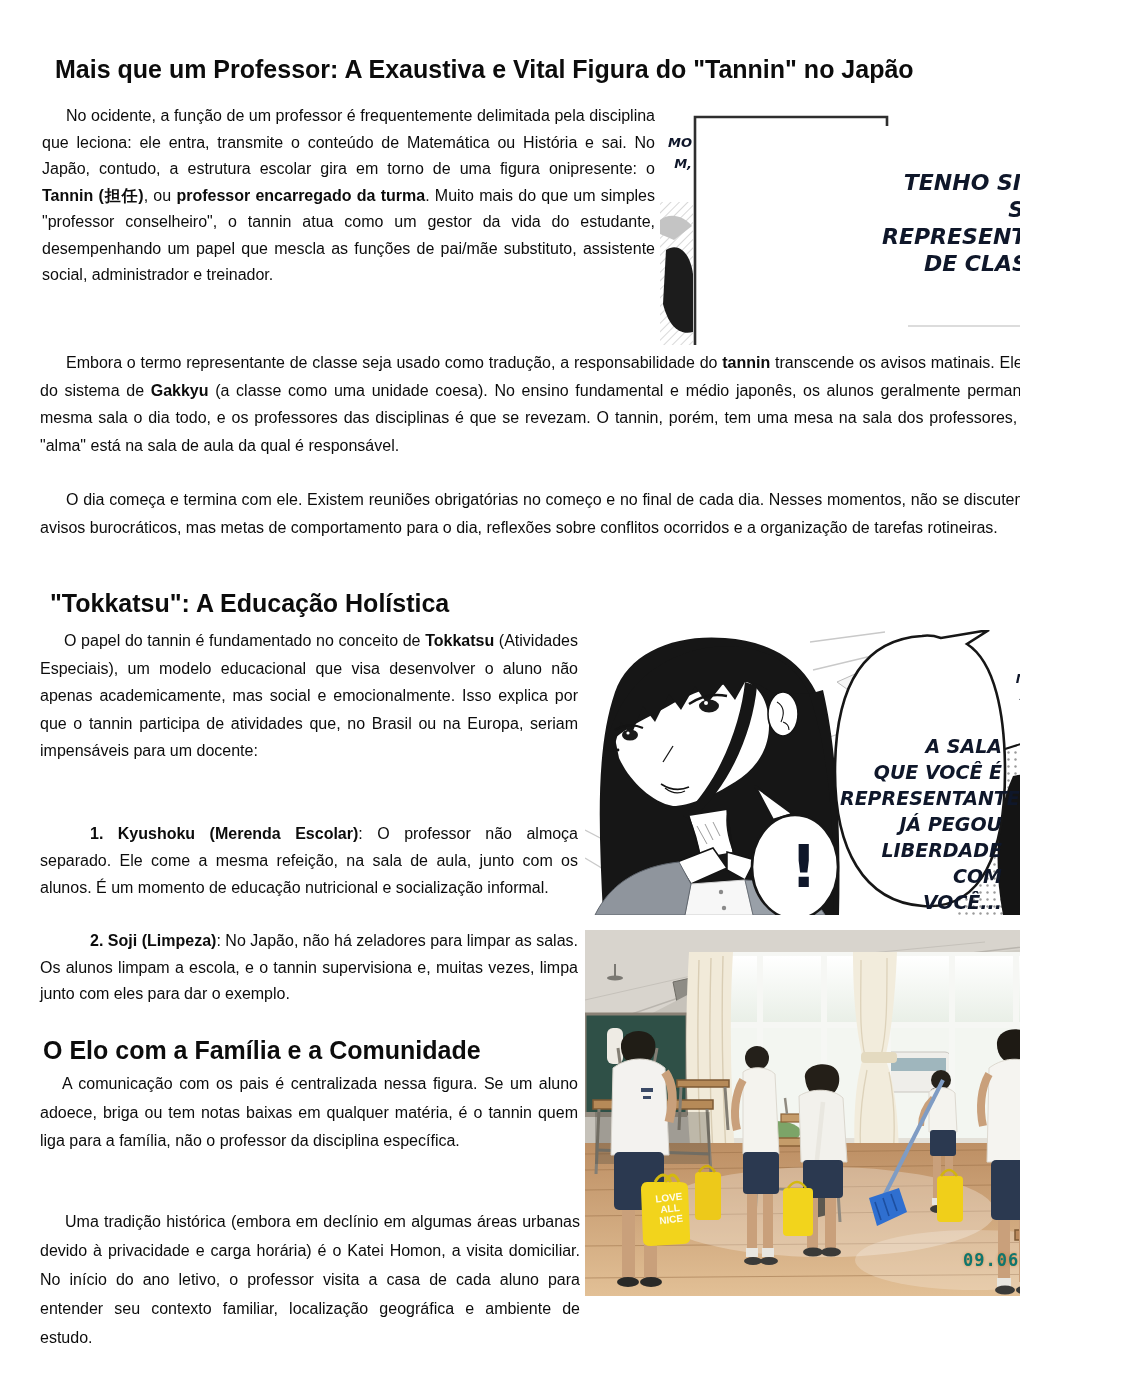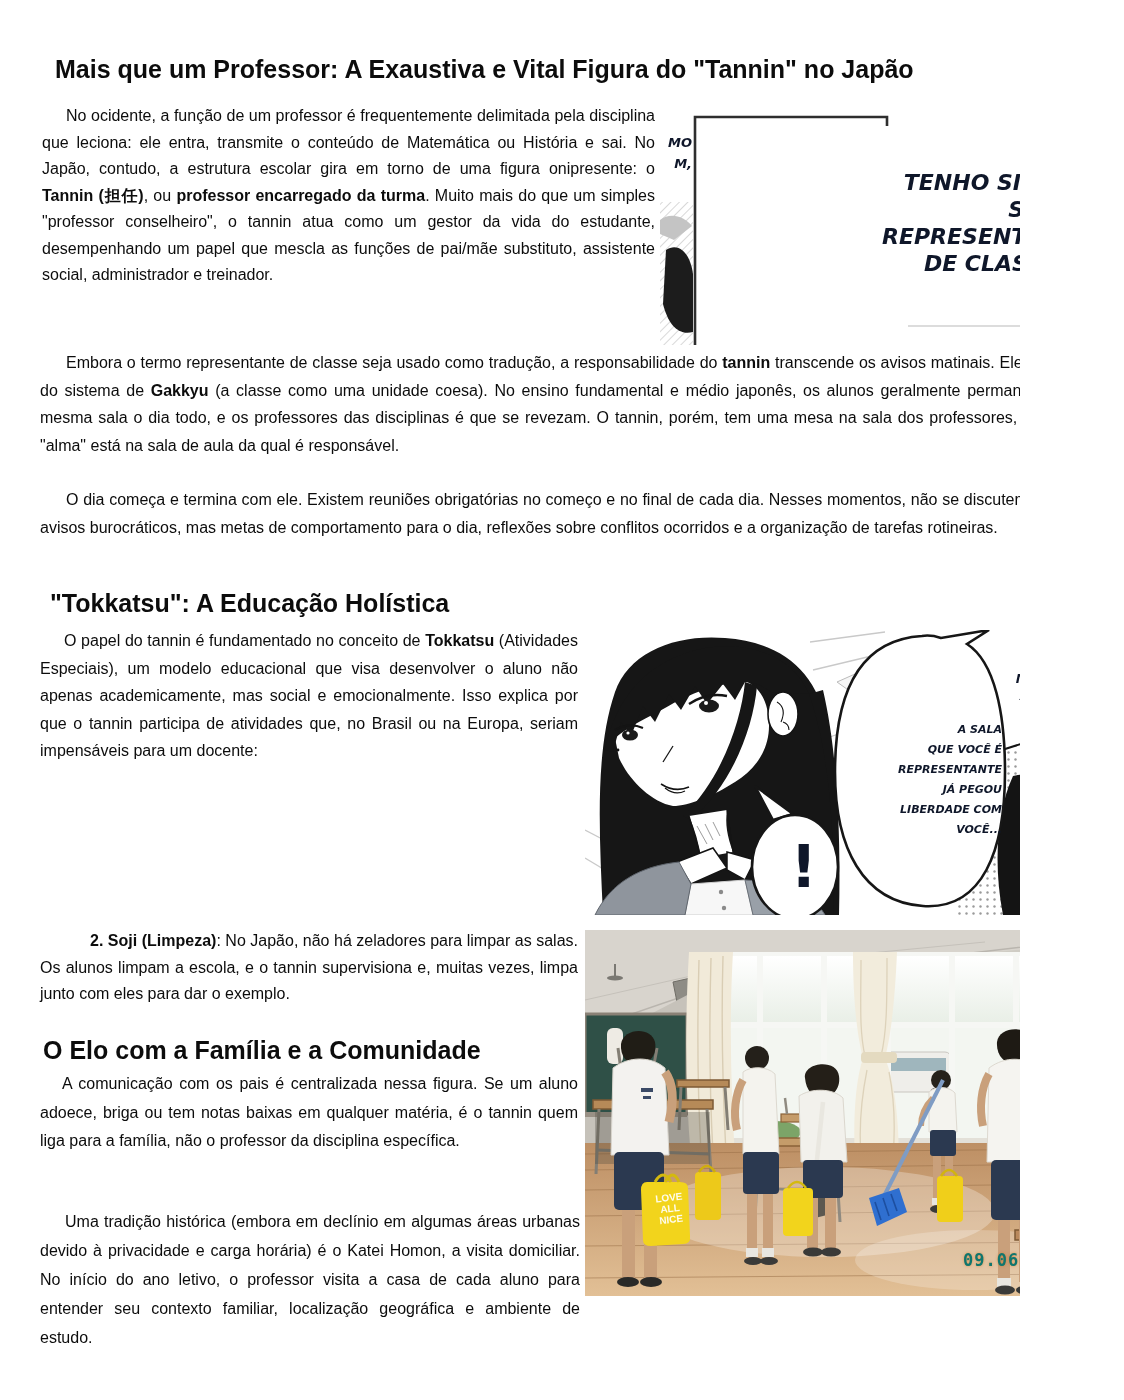--- a/index.html
+++ b/index.html
@@ -55,20 +55,21 @@
   </figure>
 
   <p class="abs body jt" style="left:40px;top:349px;width:1045px;text-indent:26px;"><span>Embora o termo representante de classe seja usado como tradução, a responsabilidade do </span><b>tannin</b><span> transcende os avisos matinais. Ele é o pilar do sistema de </span><b>Gakkyu</b><span> (a classe como uma unidade coesa). No ensino fundamental e médio japonês, os alunos geralmente permanecem na mesma sala o dia todo, e os professores das disciplinas é que se revezam. O tannin, porém, tem uma mesa na sala dos professores, mas sua "alma" está na sala de aula da qual é responsável.</span></p>
 
   <p class="abs body jt" style="left:40px;top:486px;width:1045px;text-indent:26px;">O dia começa e termina com ele. Existem reuniões obrigatórias no começo e no final de cada dia. Nesses momentos, não se discutem apenas avisos burocráticos, mas metas de comportamento para o dia, reflexões sobre conflitos ocorridos e a organização de tarefas rotineiras.</p>
 
   <h2 class="abs" style="left:50px;top:589px;font-size:25px;">"Tokkatsu": A Educação Holística</h2>
 
   <p class="abs body jt" style="left:40px;top:627px;width:538px;line-height:27.6px;text-indent:24px;"><span>O papel do tannin é fundamentado no conceito de </span><b>Tokkatsu</b><span> (Atividades Especiais), um modelo educacional que visa desenvolver o aluno não apenas academicamente, mas social e emocionalmente. Isso explica por que o tannin participa de atividades que, no Brasil ou na Europa, seriam impensáveis para um docente:</span></p>
 
+  <p class="abs body jt" style="left:40px;top:820px;width:538px;line-height:27px;text-indent:50px;"><b>1. Kyushoku (Merenda Escolar)</b><span>: O professor não almoça separado. Ele come a mesma refeição, na sala de aula, junto com os alunos. É um momento de educação nutricional e socialização informal.</span></p>
   <p class="abs body jt" style="left:40px;top:928px;width:538px;line-height:26.5px;text-indent:50px;"><b>2. Soji (Limpeza)</b><span>: No Japão, não há zeladores para limpar as salas. Os alunos limpam a escola, e o tannin supervisiona e, muitas vezes, limpa junto com eles para dar o exemplo.</span></p>
 
   <h2 class="abs" style="left:43px;top:1036px;font-size:25px;">O Elo com a Família e a Comunidade</h2>
 
   <p class="abs body jt" style="left:40px;top:1207px;width:540px;line-height:29px;text-indent:25px;">Uma tradição histórica (embora em declínio em algumas áreas urbanas devido à privacidade e carga horária) é o Katei Homon, a visita domiciliar. No início do ano letivo, o professor visita a casa de cada aluno para entender seu contexto familiar, localização geográfica e ambiente de estudo.</p>
   <p class="abs body jt" style="left:40px;top:1070px;width:538px;line-height:28.5px;text-indent:22px;">A comunicação com os pais é centralizada nessa figura. Se um aluno adoece, briga ou tem notas baixas em qualquer matéria, é o tannin quem liga para a família, não o professor da disciplina específica.</p>
 
   <figure class="abs" style="left:585px;top:630px;width:492px;height:285px;border-radius:10px;overflow:hidden;">
     <svg width="492" height="285" viewBox="0 0 492 285">
       <defs>
@@ -143,21 +144,21 @@
         <path d="M398,126 L492,96" stroke="#141414" stroke-width="2"></path>
       </g>
 
       <path d="M337,6 C272,10 250,66 250,142 C250,218 278,272 338,276 C398,280 420,220 420,142 C420,84 410,32 382,14 L404,0 L356,8 C350,6 343,5 337,6 Z" fill="#ffffff" stroke="#161616" stroke-width="2.6"></path>
 
       <g>
         <path d="M188,190 L170,156 L208,184 Z" fill="#ffffff" stroke="#161616" stroke-width="2.4"></path>
         <ellipse cx="210" cy="237" rx="43" ry="52" fill="#ffffff" stroke="#161616" stroke-width="2.6"></ellipse>
       </g>
     </svg>
-    <div class="abs manga-text" style="left:255px;top:90px;width:162px;font-size:11px;line-height:20px;">A SALA
+    <div class="abs manga-text" style="left:255px;top:103px;width:162px;font-size:19px;line-height:26px;">A SALA
 QUE VOCÊ É
 REPRESENTANTE
 JÁ PEGOU
 LIBERDADE COM
 VOCÊ...</div>
     <div class="abs manga-text" style="left:410px;top:40px;width:76px;font-size:13px;line-height:17px;">MESMO
 ASSIM,</div>
     <div class="abs manga-text" style="left:188px;top:198px;width:44px;font-size:58px;line-height:78px;font-style:normal;">!</div>
   </figure>
 

